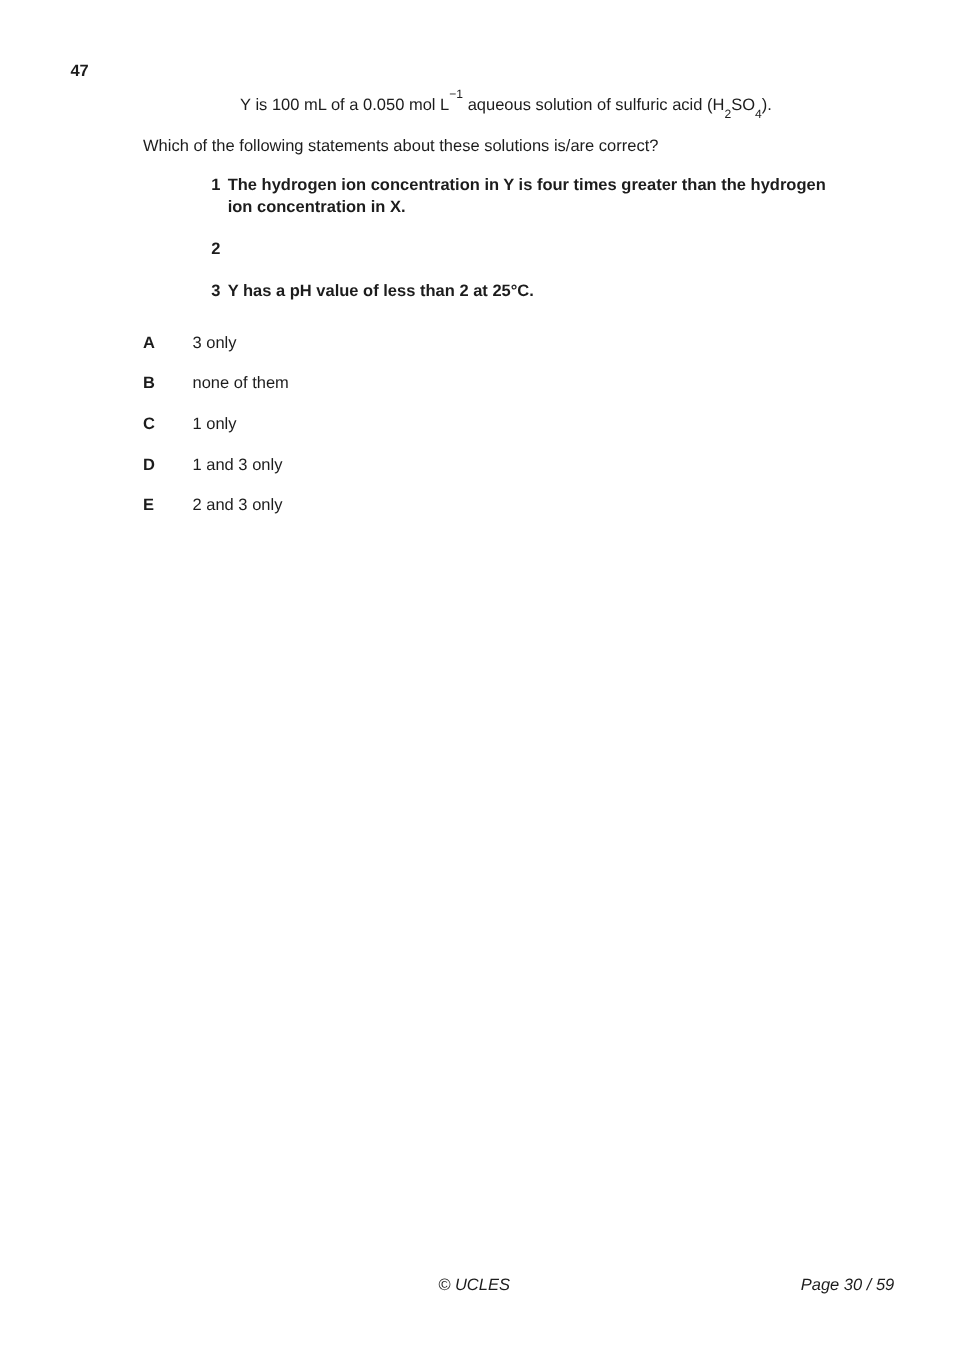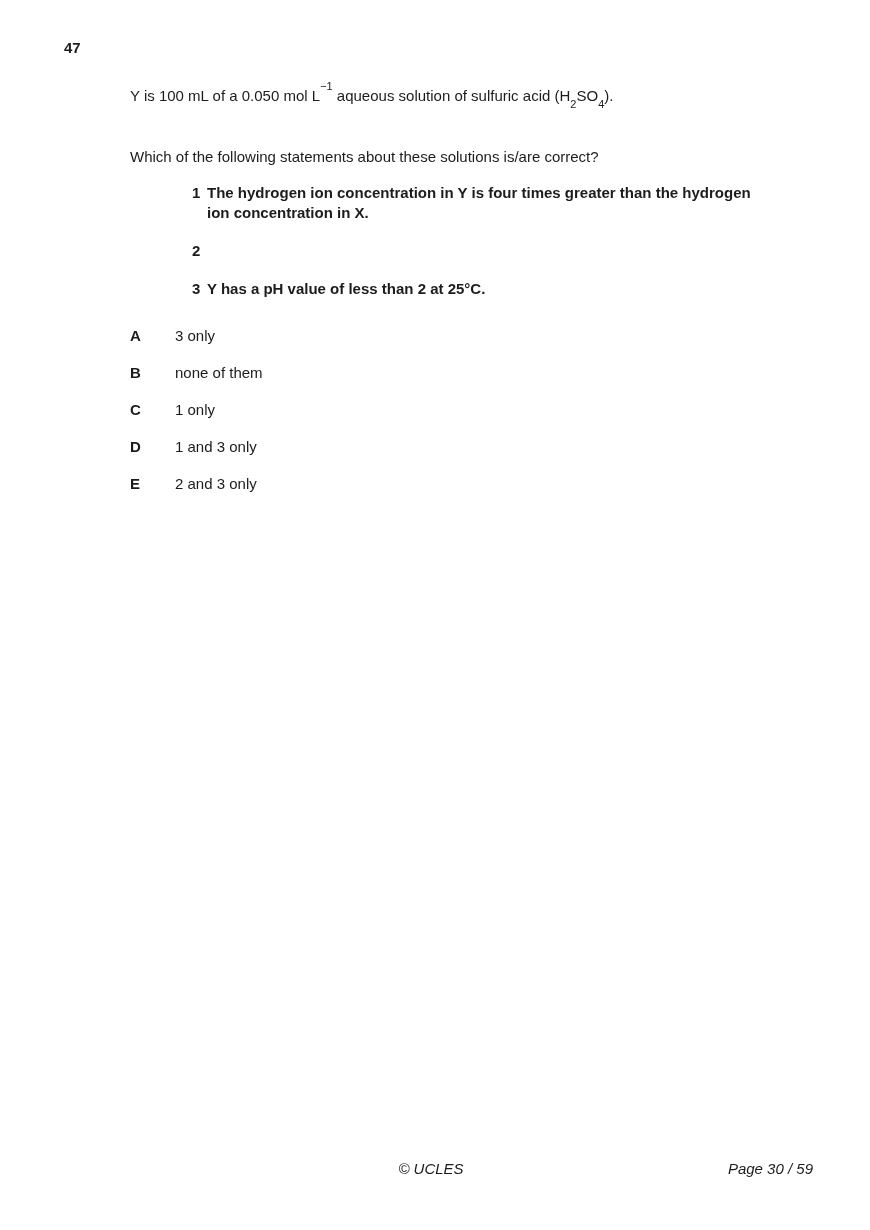--- a/index.html
+++ b/index.html
@@ -14,34 +14,34 @@
     background: #ffffff;
     font-family: "Liberation Sans", "DejaVu Sans", sans-serif;
     font-size: 15px;
     line-height: 20px;
     color: #1c1c1c;
     overflow: hidden;
   }
   .qnum {
     position: absolute;
     left: 64px;
-    top: 38px;
+    top: 55px;
     font-weight: bold;
   }
   .qbody {
     position: absolute;
     left: 130px;
     top: 59px;
     width: 660px;
   }
   .qbody p {
     margin: 0;
   }
-  p.stem-line-2 { margin-top: 27px; }
-  p.prompt { margin-top: 41px; }
+  p.stem-line-2 { margin-top: 27px; text-align: center; }
+  p.prompt { margin-top: 17px; }
   .statements { margin-top: 16px; }
   .statement {
     display: flex;
     margin-left: 62px;
     margin-bottom: 18px;
   }
   .stmt-num {
     flex: 0 0 15px;
     font-weight: bold;
   }

